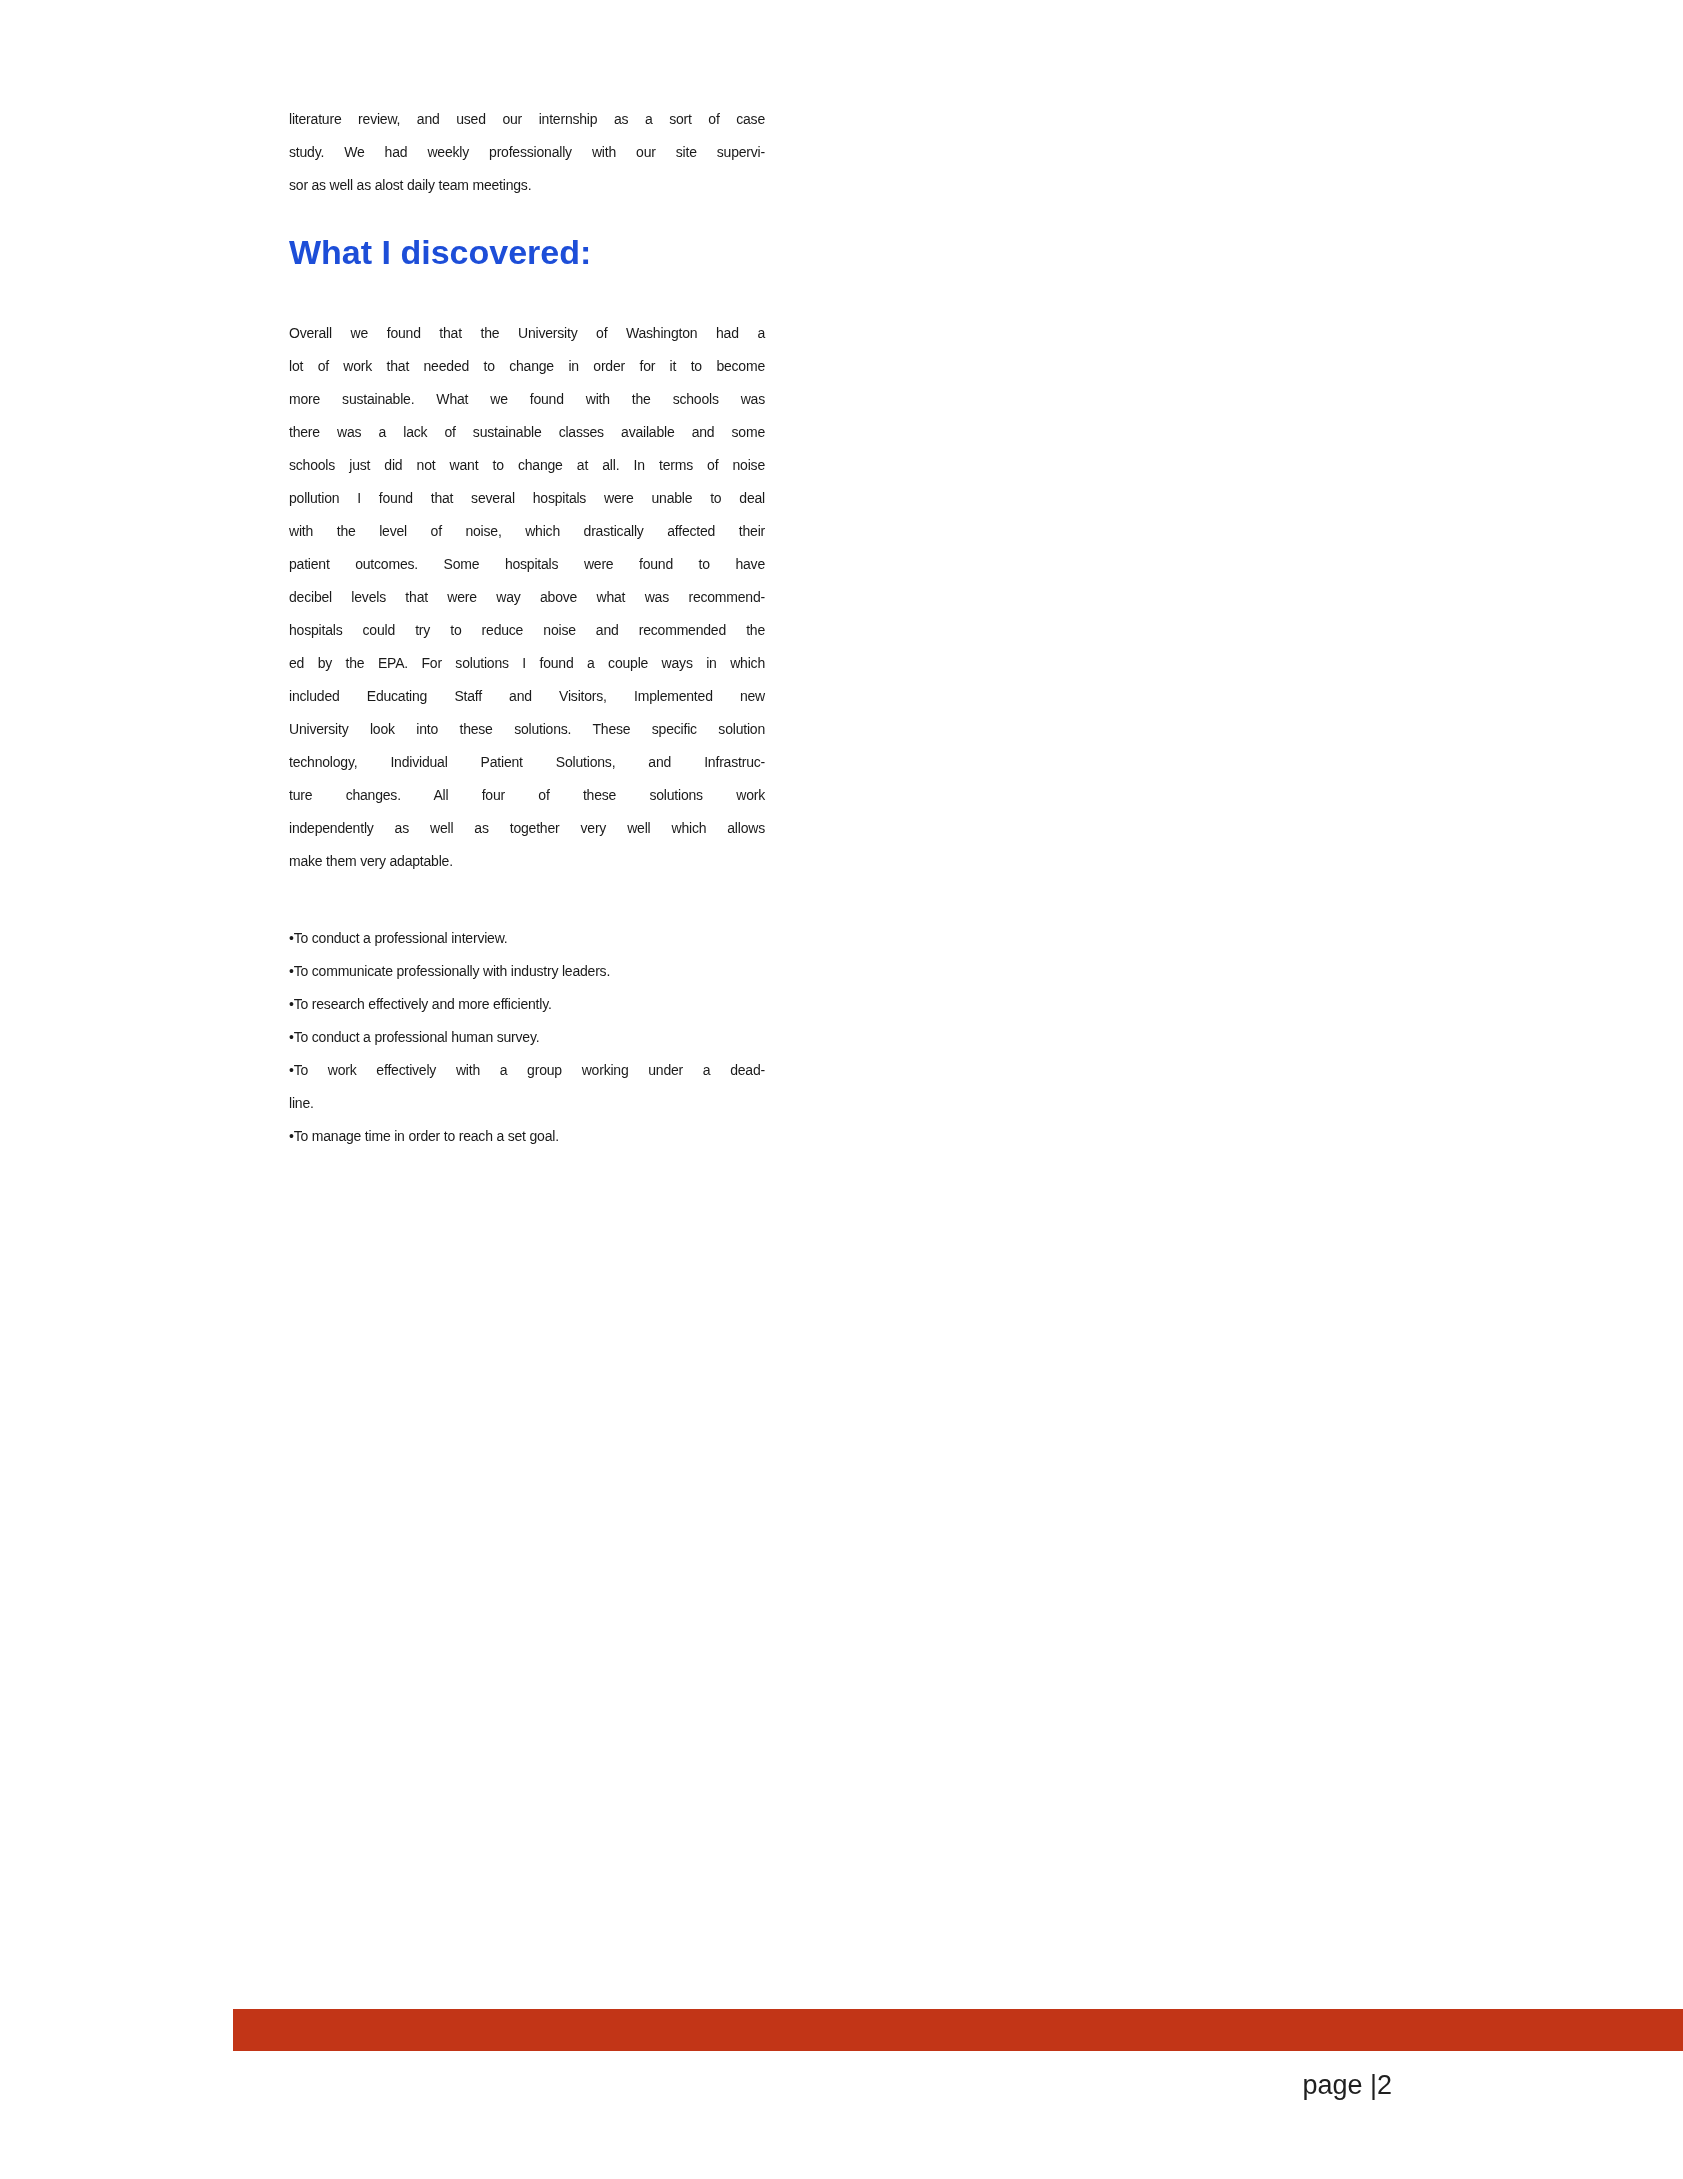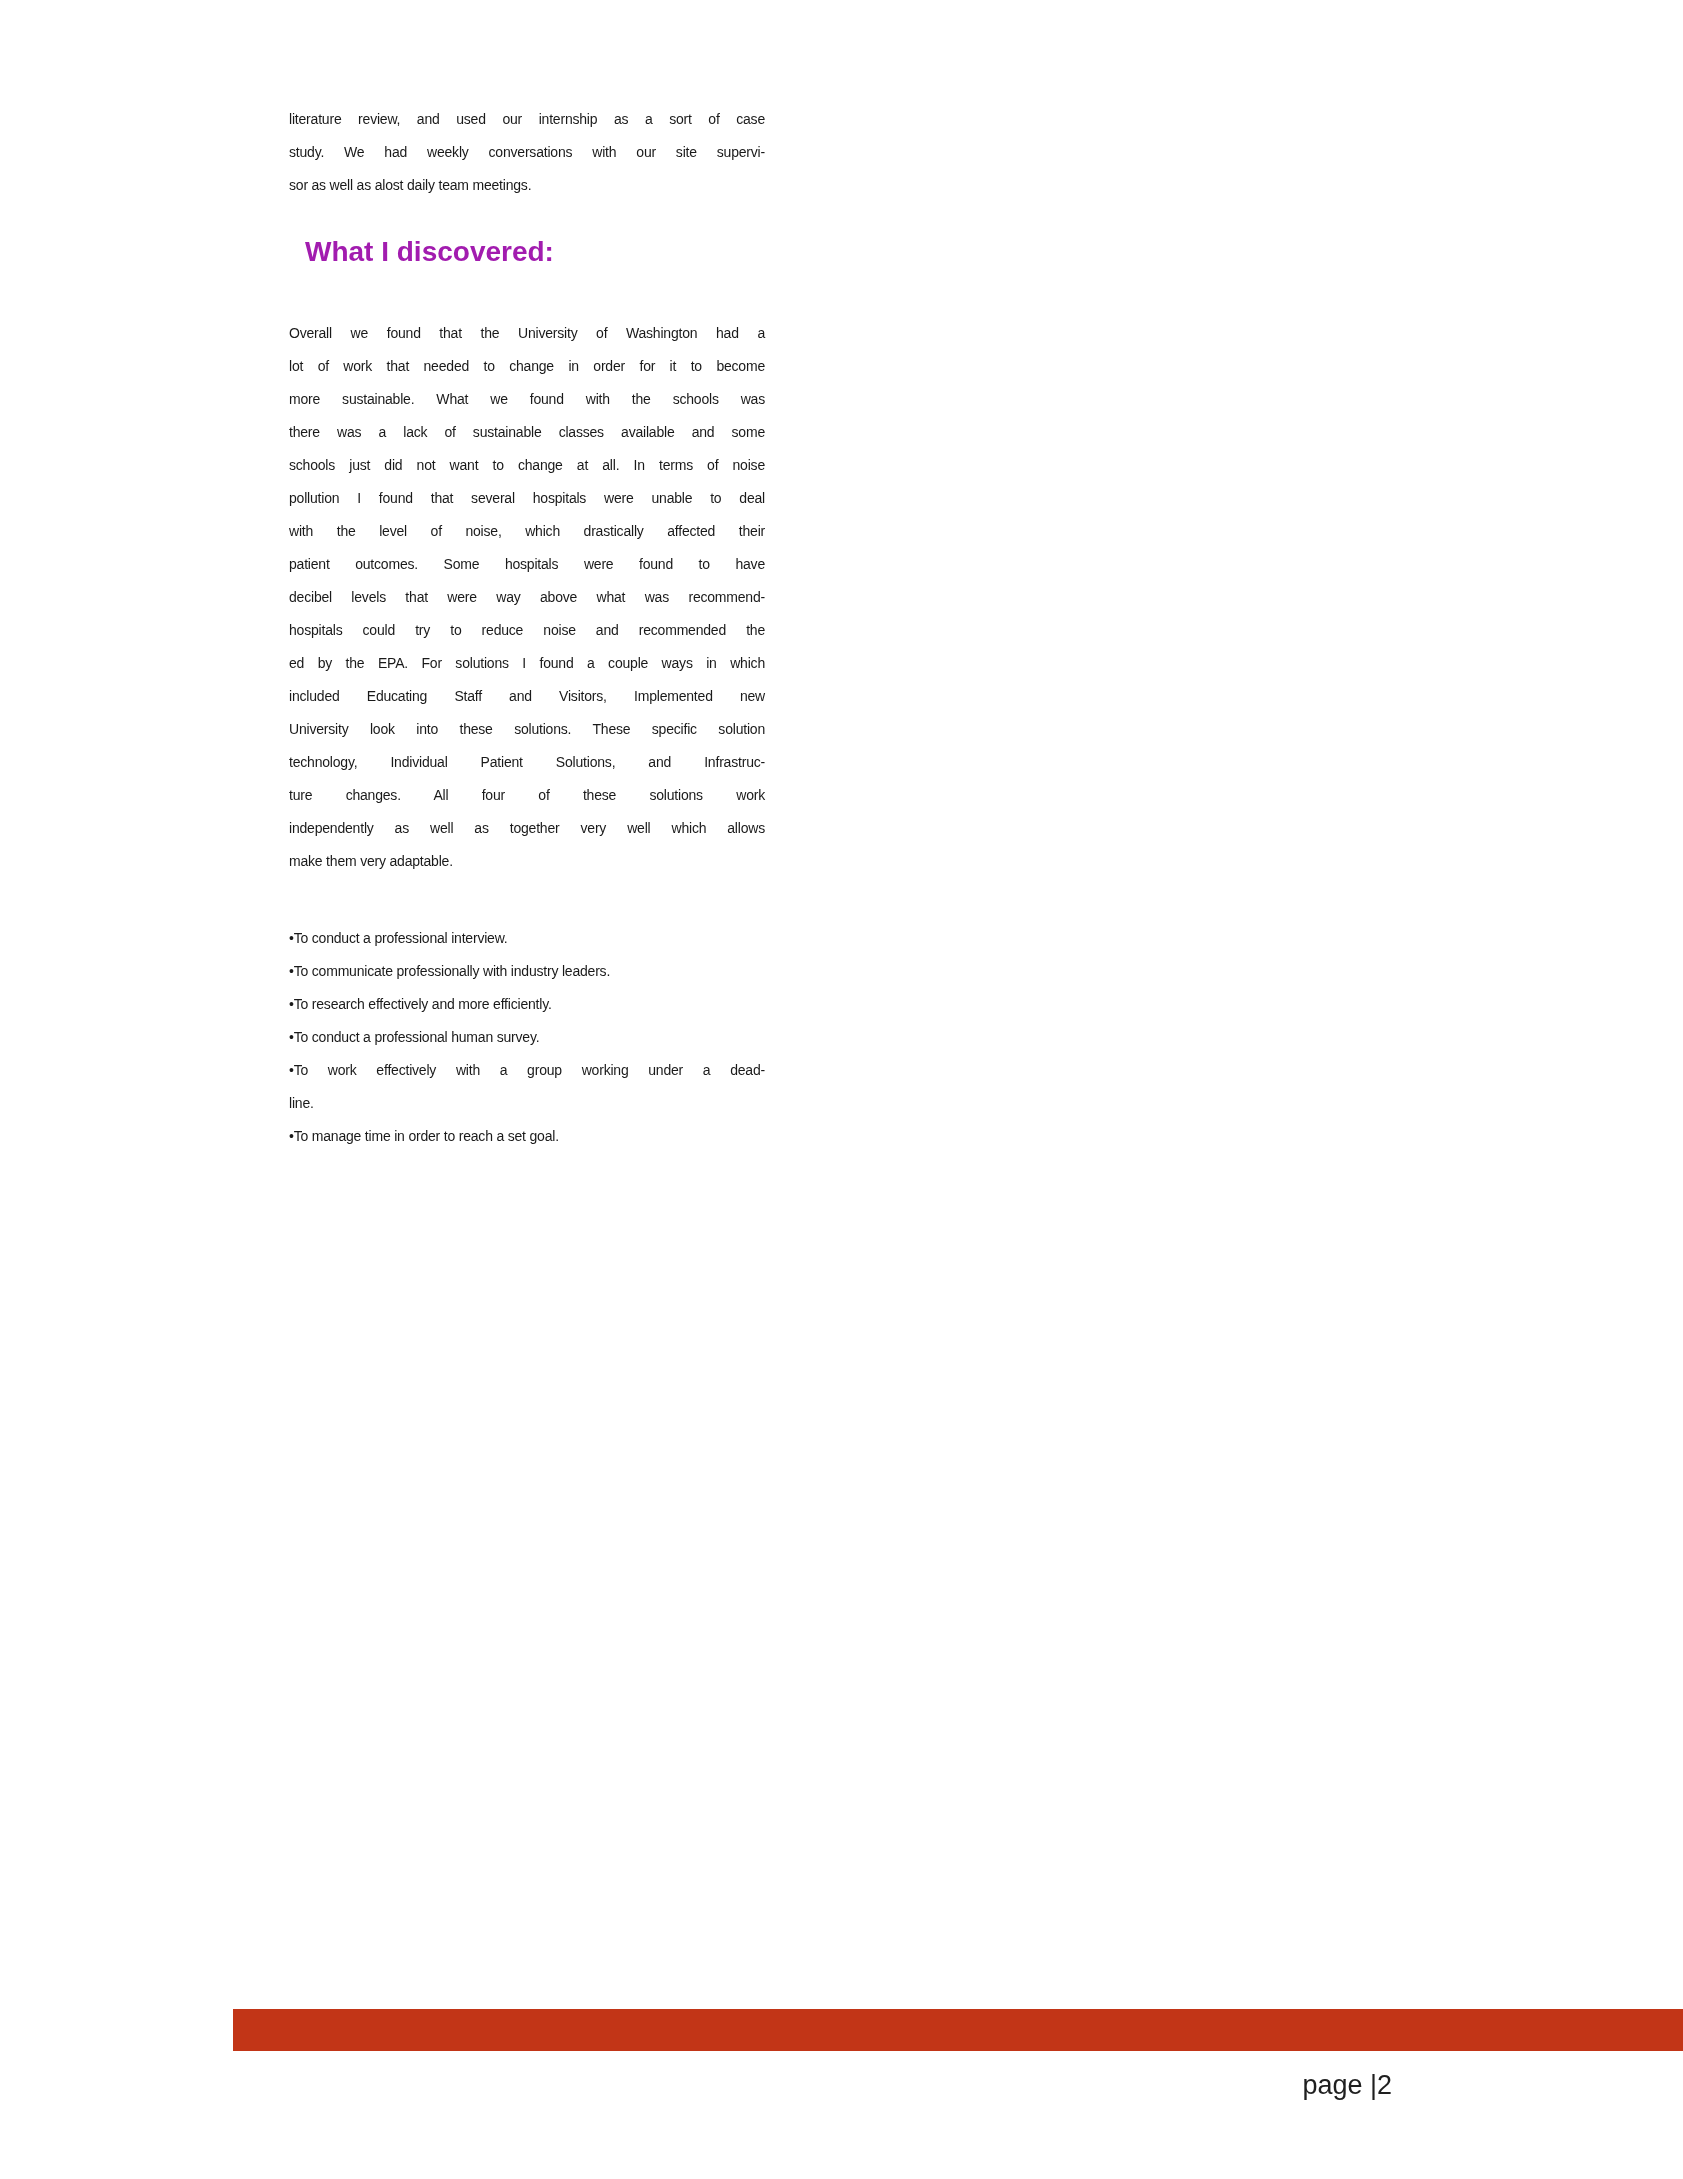--- a/index.html
+++ b/index.html
@@ -30,25 +30,25 @@
   }
   .line {
     text-align: justify;
     text-align-last: justify;
     white-space: nowrap;
   }
   .line.last {
     text-align-last: left;
   }
   .section-heading {
-    font-size: 28px;
+    font-size: 34px;
     font-weight: bold;
     line-height: 36px;
-    margin: 16px;
-    color: #a21caf;
+    margin: 0;
+    color: #1d4ed8;
   }
   .heading-discovered { margin-top: 32px; }
   .para-discovered   { margin-top: 47px; }
   .heading-learned   { margin-top: 38px; }
   .bullet-list       { margin-top: 44px; }
   .footer-bar {
     position: absolute;
     left: 233px;
     right: 0;
     top: 2009px;
@@ -66,21 +66,21 @@
 </style>
 </head>
 <body>
 
 <div class="page">
 
   <div class="content-column">
 
     <div class="para">
         <div class="line">literature review, and used our internship as a sort of case</div>
-        <div class="line">study. We had weekly conversations with our site supervi-</div>
+        <div class="line">study. We had weekly professionally with our site supervi-</div>
         <div class="line last">sor as well as alost daily team meetings.</div>
       </div>
 
     <div class="section-heading heading-discovered">What I discovered:</div>
 
     <div class="para para-discovered">
         <div class="line">Overall we found that the University of Washington had a</div>
         <div class="line">lot of work that needed to change in order for it to become</div>
         <div class="line">more sustainable. What we found with the schools was</div>
         <div class="line">there was a lack of sustainable classes available and some</div>

